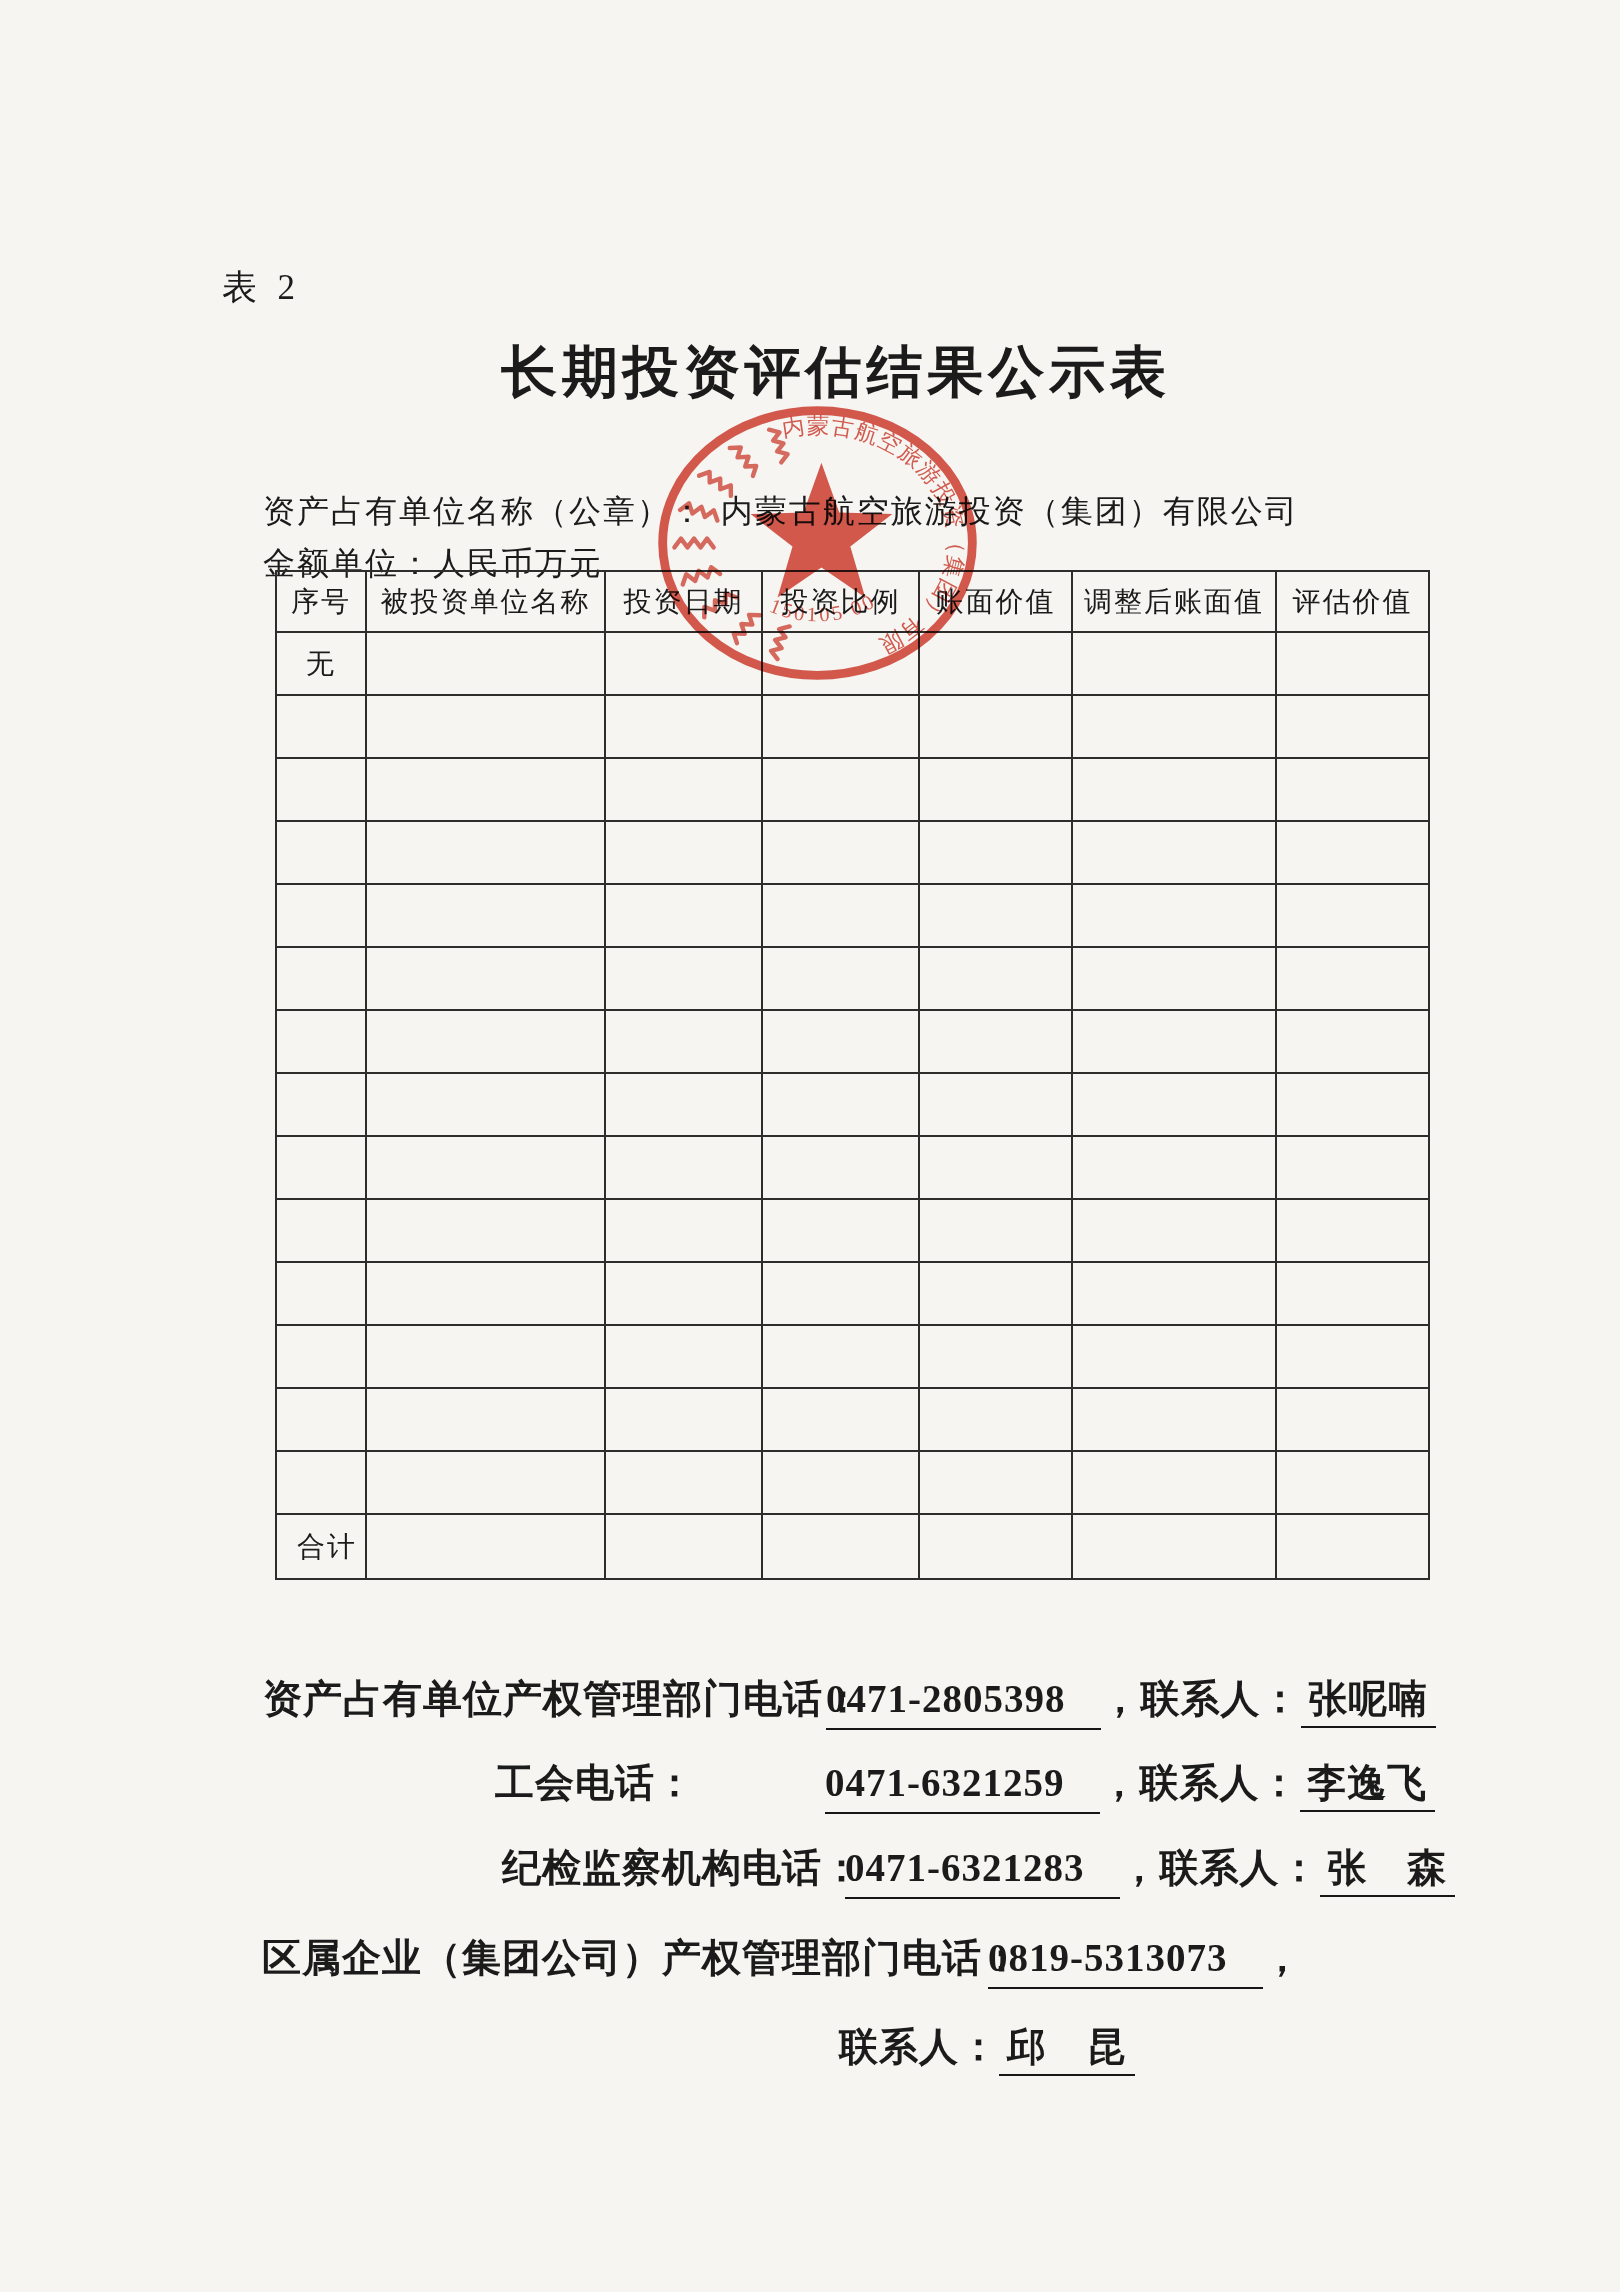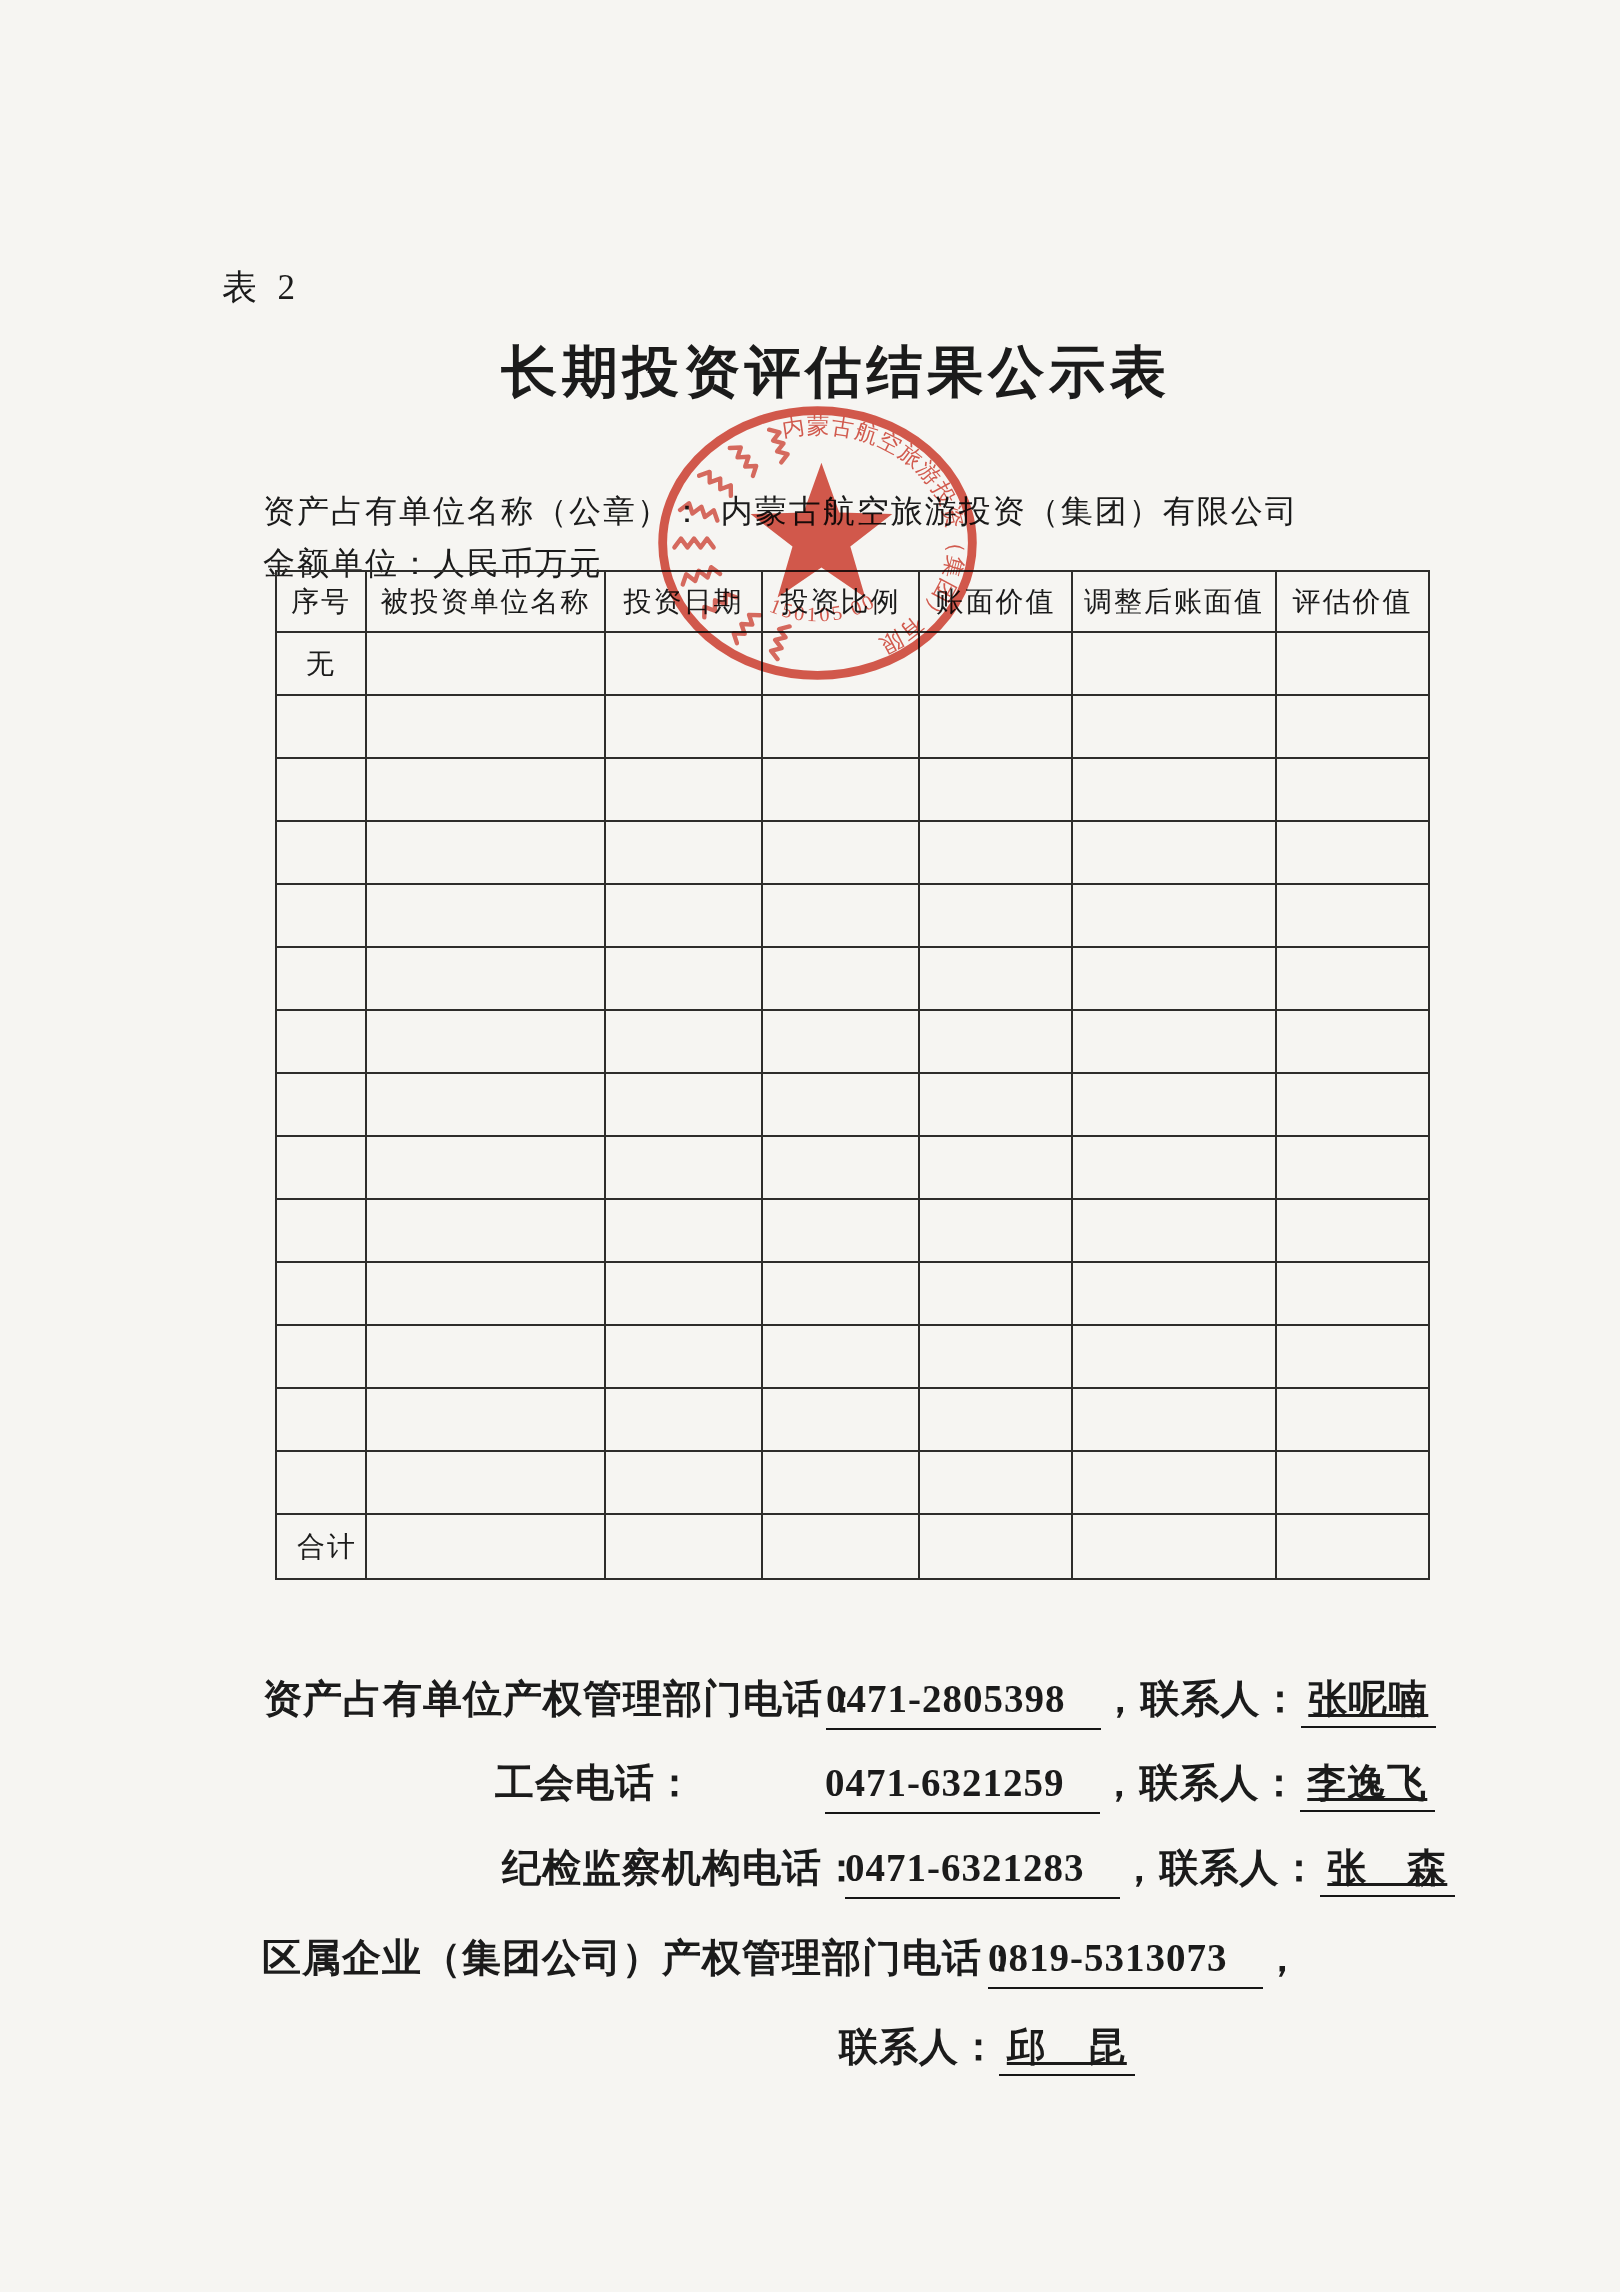--- a/index.html
+++ b/index.html
@@ -48,21 +48,21 @@
   .fl1 .lbl{width:563px;}
   .fl2{left:495px;top:1755px;}
   .fl2 .lbl{width:330px;}
   .fl3{left:482px;top:1840px;margin-left:20px;}
   .fl3 .lbl{width:343px;}
   .fl4{left:262px;top:1930px;}
   .fl4 .lbl{width:726px;}
   .fl5{left:839px;top:2019px;}
   .u{border-bottom:2.9px solid #161616;padding-bottom:2px;}
   .u-phone{display:inline-block;padding-right:35px;}
-  .u-name{display:inline-block;padding:0 7.8px;text-decoration:underline;}
+  .u-name{display:inline-block;padding:0 7.8px;}
 </style>
 </head>
 <body>
 
 <div class="page">
 
   <div class="abs form-label">表 2</div>
 
   <div class="abs doc-title">长期投资评估结果公示表</div>
 

